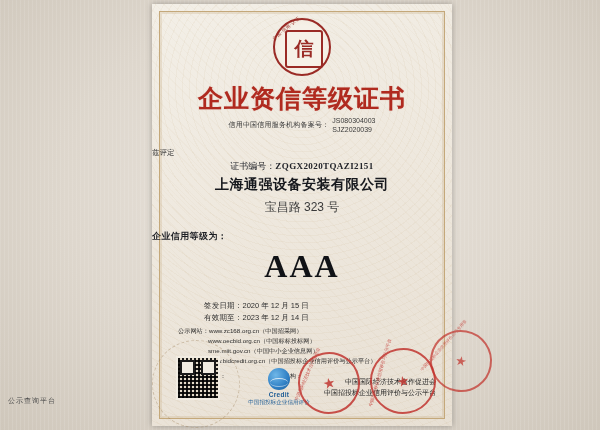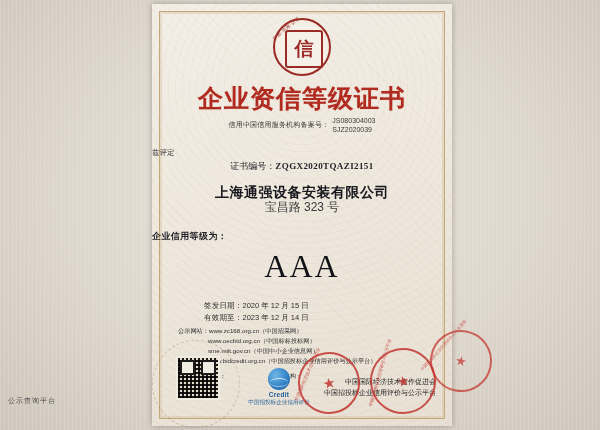--- a/index.html
+++ b/index.html
@@ -143,21 +143,20 @@
   .company {
     position: absolute;
     top: 172px;
     width: 100%;
     text-align: center;
     font-family: "Liberation Serif", serif;
     font-size: 14px;
     font-weight: bold;
     color: #16181d;
     letter-spacing: .5px;
-    margin-top: 8px;
   }
   .address {
     position: absolute;
     top: 195px;
     width: 100%;
     text-align: center;
     font-size: 12px;
     color: #3a3a3a;
   }
   .grade-label {
@@ -170,21 +169,21 @@
     color: #1d1f24;
     letter-spacing: .4px;
   }
   .grade {
     position: absolute;
     top: 244px;
     width: 100%;
     text-align: center;
     font-family: "Liberation Serif", serif;
     font-size: 32px;
-    font-weight: normal;
+    font-weight: bold;
     color: #101216;
     letter-spacing: 2px;
   }
 
   .dates {
     position: absolute;
     left: 26px;
     top: 296px;
     font-size: 7.5px;
     color: #2e2e2e;

